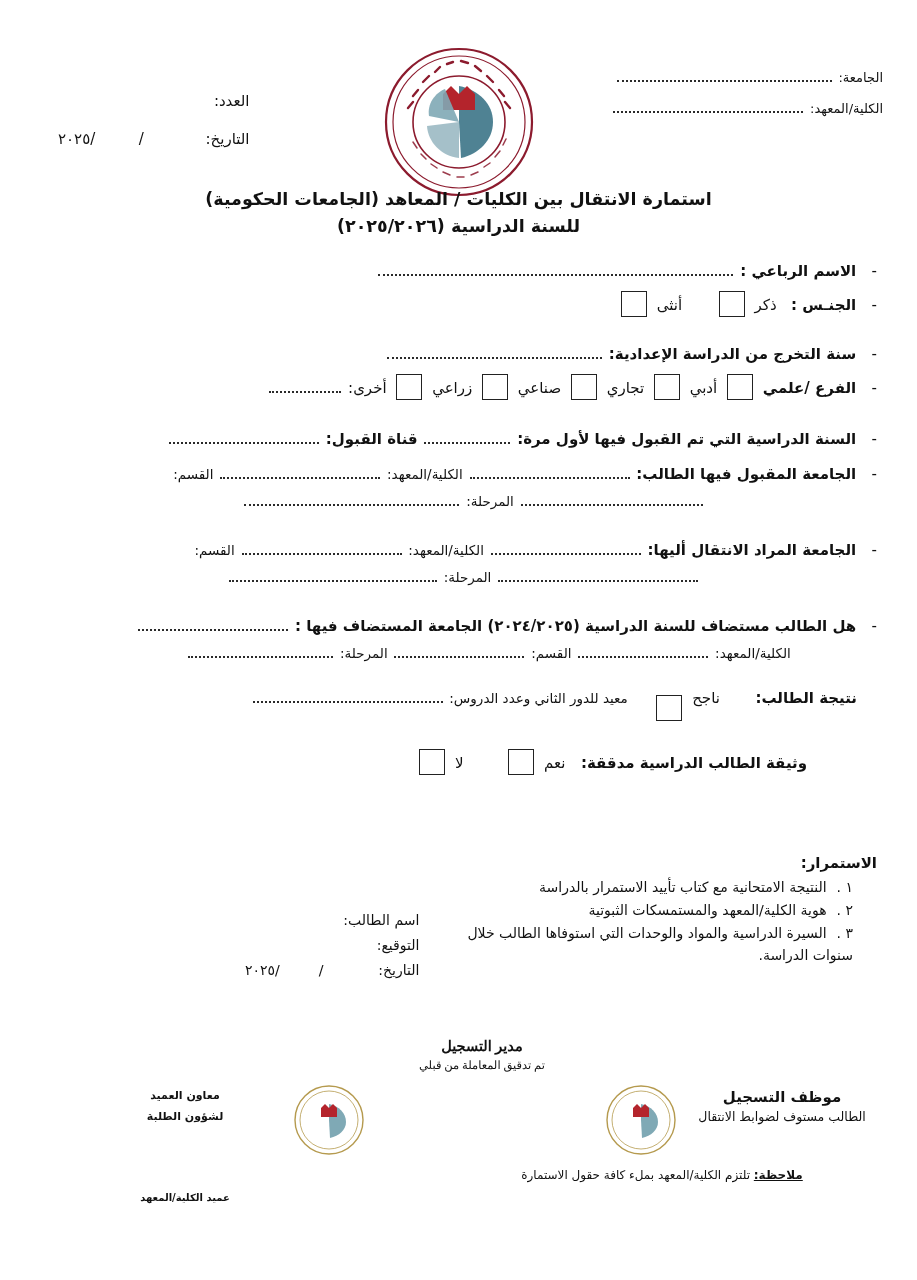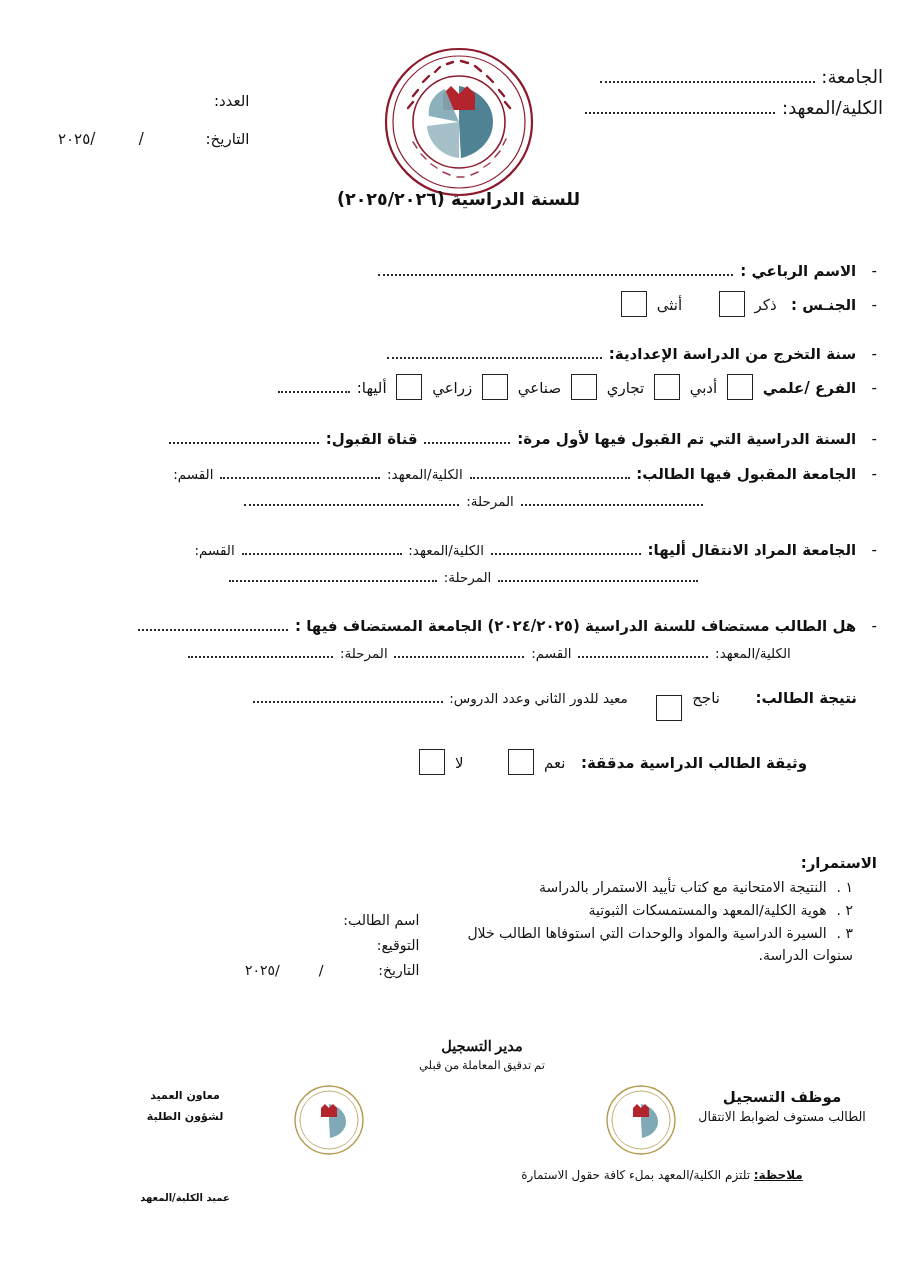--- a/index.html
+++ b/index.html
@@ -42,21 +42,21 @@
   }
 
   
   .hdr-right {
     top: 62px; right: 34px;
     text-align: right;
     font-size: 15px;
     line-height: 30px;
   }
   .hdr-right .row { white-space: nowrap; }
-  .hdr-right .lbl { font-size: 18px; }
+  .hdr-right .lbl { font-size: 13px; }
 
   .hdr-left {
     top: 82px; left: 58px;
     text-align: right;
     font-size: 15px;
     line-height: 38px;
     direction: rtl;
   }
   .hdr-left .row { white-space: nowrap; }
   .hdr-left .gap-sm { display:inline-block; width: 34px; }
@@ -243,20 +243,21 @@
         <path d="M76 76 L60 102 L66 105 Z"></path>
         <path d="M76 76 L69 106 L75 107 Z"></path>
       </g>
 
       <path d="M76 76 L46 70 C44 58 52 47 62 43 Z" fill="#7fa9b5" opacity="0.9"></path>
       <path d="M76 112 C58 110 45 96 44 80 L76 76 Z" fill="#5b8c9c" opacity="0.55"></path>
     </svg>
   </div>
 
   <div class="abs title">
+    <div>استمارة الانتقال بين الكليات / المعاهد (الجامعات الحكومية)</div>
     <div>للسنة الدراسية (٢٠٢٥/٢٠٢٦)</div>
   </div>
 
   <div class="abs form">
 
     <div class="frow" style="margin-bottom:6px">
       <span class="dash">-</span>
       <span class="lbl-b">الاسم الرباعي :</span>
       <span class="dots" style="width:355px"></span>
     </div>
@@ -283,21 +284,21 @@
       <span class="lbl-b">الفرع /علمي</span>
       <span class="chk"></span>
       <span>أدبي</span>
       <span class="chk"></span>
       <span>تجاري</span>
       <span class="chk"></span>
       <span>صناعي</span>
       <span class="chk"></span>
       <span>زراعي</span>
       <span class="chk"></span>
-      <span>أليها:</span>
+      <span>أخرى:</span>
       <span class="dots" style="width:72px"></span>
     </div>
 
     <div class="frow" style="margin-bottom:8px">
       <span class="dash">-</span>
       <span class="lbl-b">السنة الدراسية التي تم القبول فيها لأول مرة:</span>
       <span class="dots" style="width:86px"></span>
       <span class="lbl-b">قناة القبول:</span>
       <span class="dots" style="width:150px"></span>
     </div>

